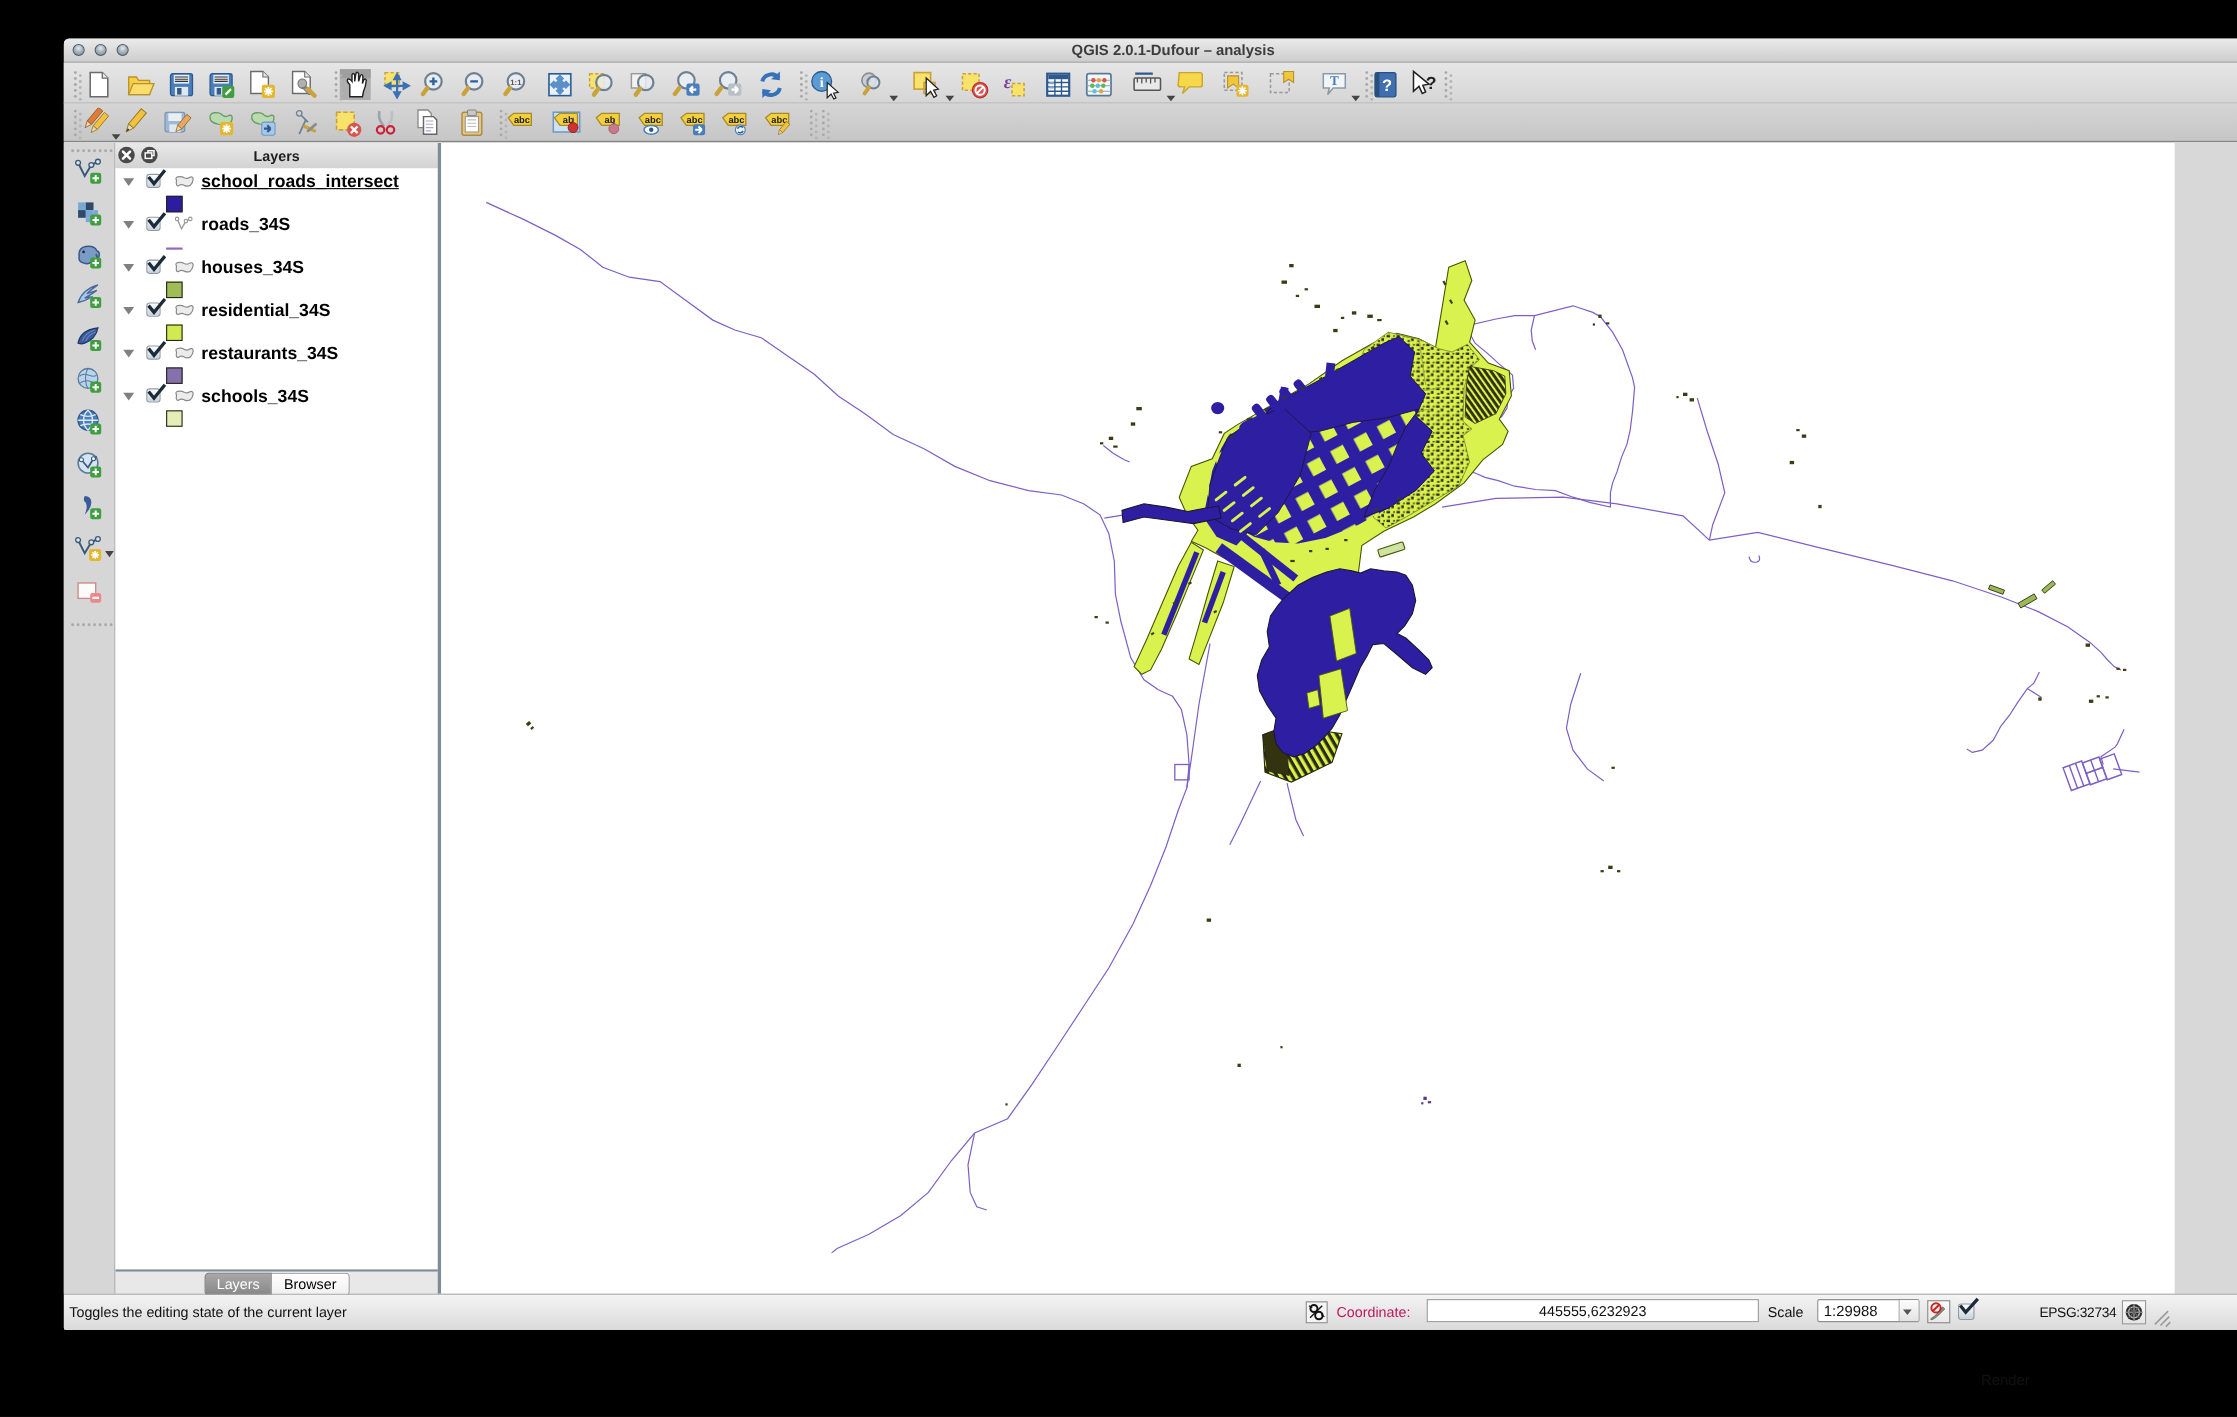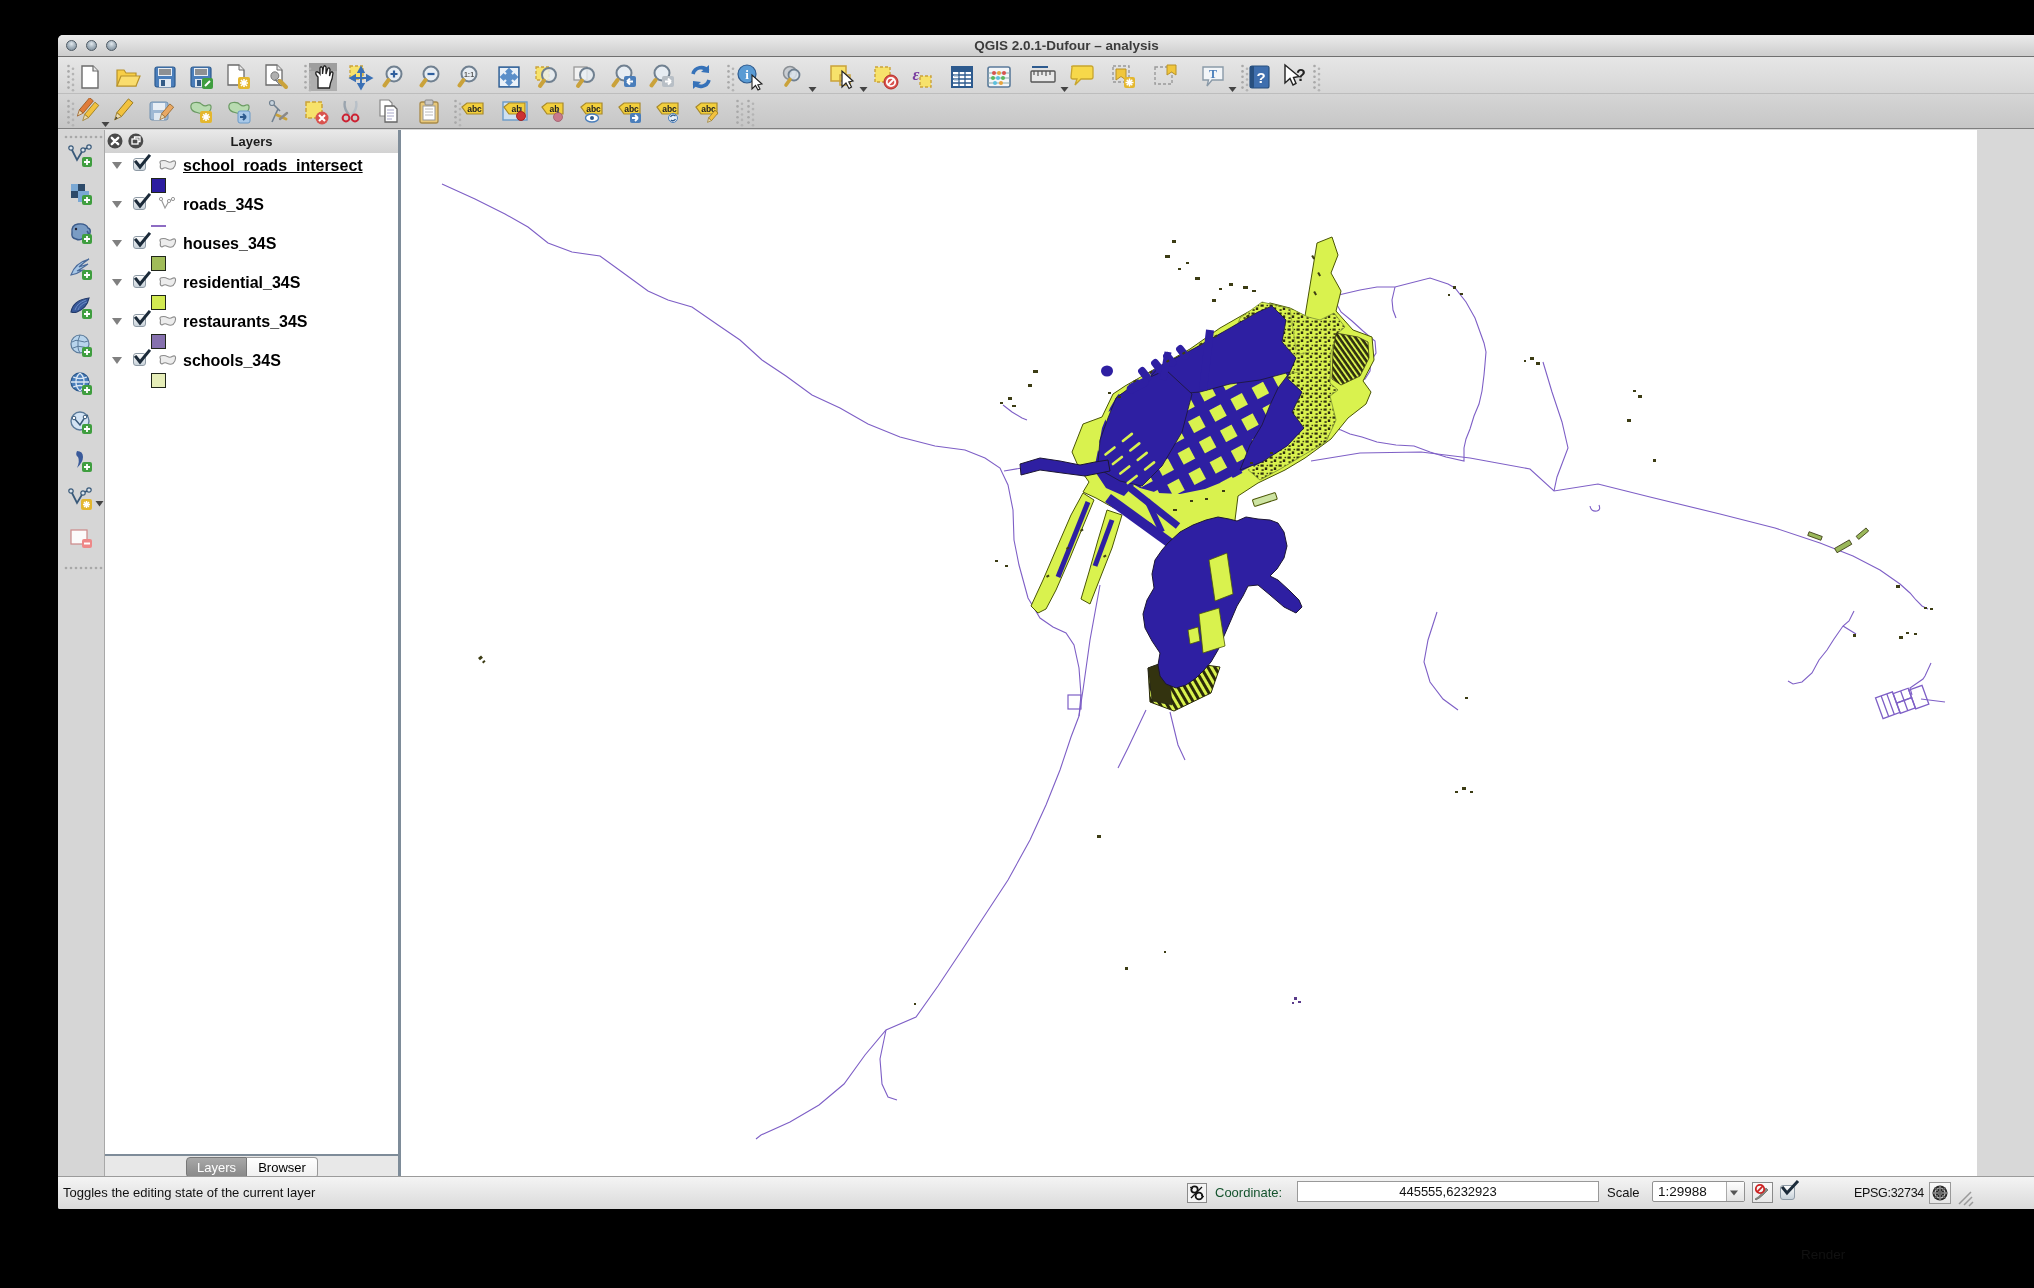--- a/index.html
+++ b/index.html
@@ -314,21 +314,21 @@
     </div>
     <div id="status"></div>
     <div class="stxt" style="left:5px;top:1150px;">Toggles the editing state of the current layer</div>
     <div style="position:absolute;left:1129px;top:1148px;width:20px;height:20px;background:#f4f4f4;border:1px solid #8a8a8a;"></div>
     <svg style="position:absolute;left:1130px;top:1149px;" width="18" height="18" viewBox="0 0 18 18">
 <circle cx="6.5" cy="5.5" r="3.2" fill="none" stroke="#111" stroke-width="1.8"></circle>
 <circle cx="11" cy="12" r="3.4" fill="none" stroke="#111" stroke-width="1.8"></circle>
 <path d="M3,14 L14,3" stroke="#111" stroke-width="1.2"></path>
 <path d="M2,3 L5,5 M13,11 L16,13" stroke="#111" stroke-width="1"></path>
 </svg>
-    <div style="position:absolute;left:1157px;top:1150px;font-size:13px;color:#14532d;">Coordinate:</div>
+    <div style="position:absolute;left:1157px;top:1150px;font-size:13px;color:#be185d;">Coordinate:</div>
     <div style="position:absolute;left:1239px;top:1146px;width:302px;height:21px;background:#fff;border:1px solid #999;font-size:13px;text-align:center;line-height:20px;color:#111;">445555,6232923</div>
     <div style="position:absolute;left:1549px;top:1150px;font-size:13px;color:#111;">Scale</div>
     <div style="position:absolute;left:1594px;top:1146px;width:93px;height:21px;background:#fff;border:1px solid #919191;border-radius:2px;"></div>
     <div style="position:absolute;left:1600px;top:1149px;font-size:13.5px;color:#111;">1:29988</div>
     <div style="position:absolute;left:1668px;top:1147px;width:18px;height:19px;background:linear-gradient(#fdfdfd,#e3e3e3);border-left:1px solid #aaa;"></div>
     <svg style="position:absolute;left:1671px;top:1154px;" width="12" height="8">
       <path d="M1,1.5 L9,1.5 L5,6.5 Z" fill="#555"></path>
     </svg>
     <div style="position:absolute;left:1694px;top:1147px;width:21px;height:21px;background:linear-gradient(#fafafa,#e8e8e8);border:1px solid #8a8a8a;"></div>
     <svg style="position:absolute;left:1695px;top:1148px;" width="19" height="19" viewBox="0 0 19 19">

